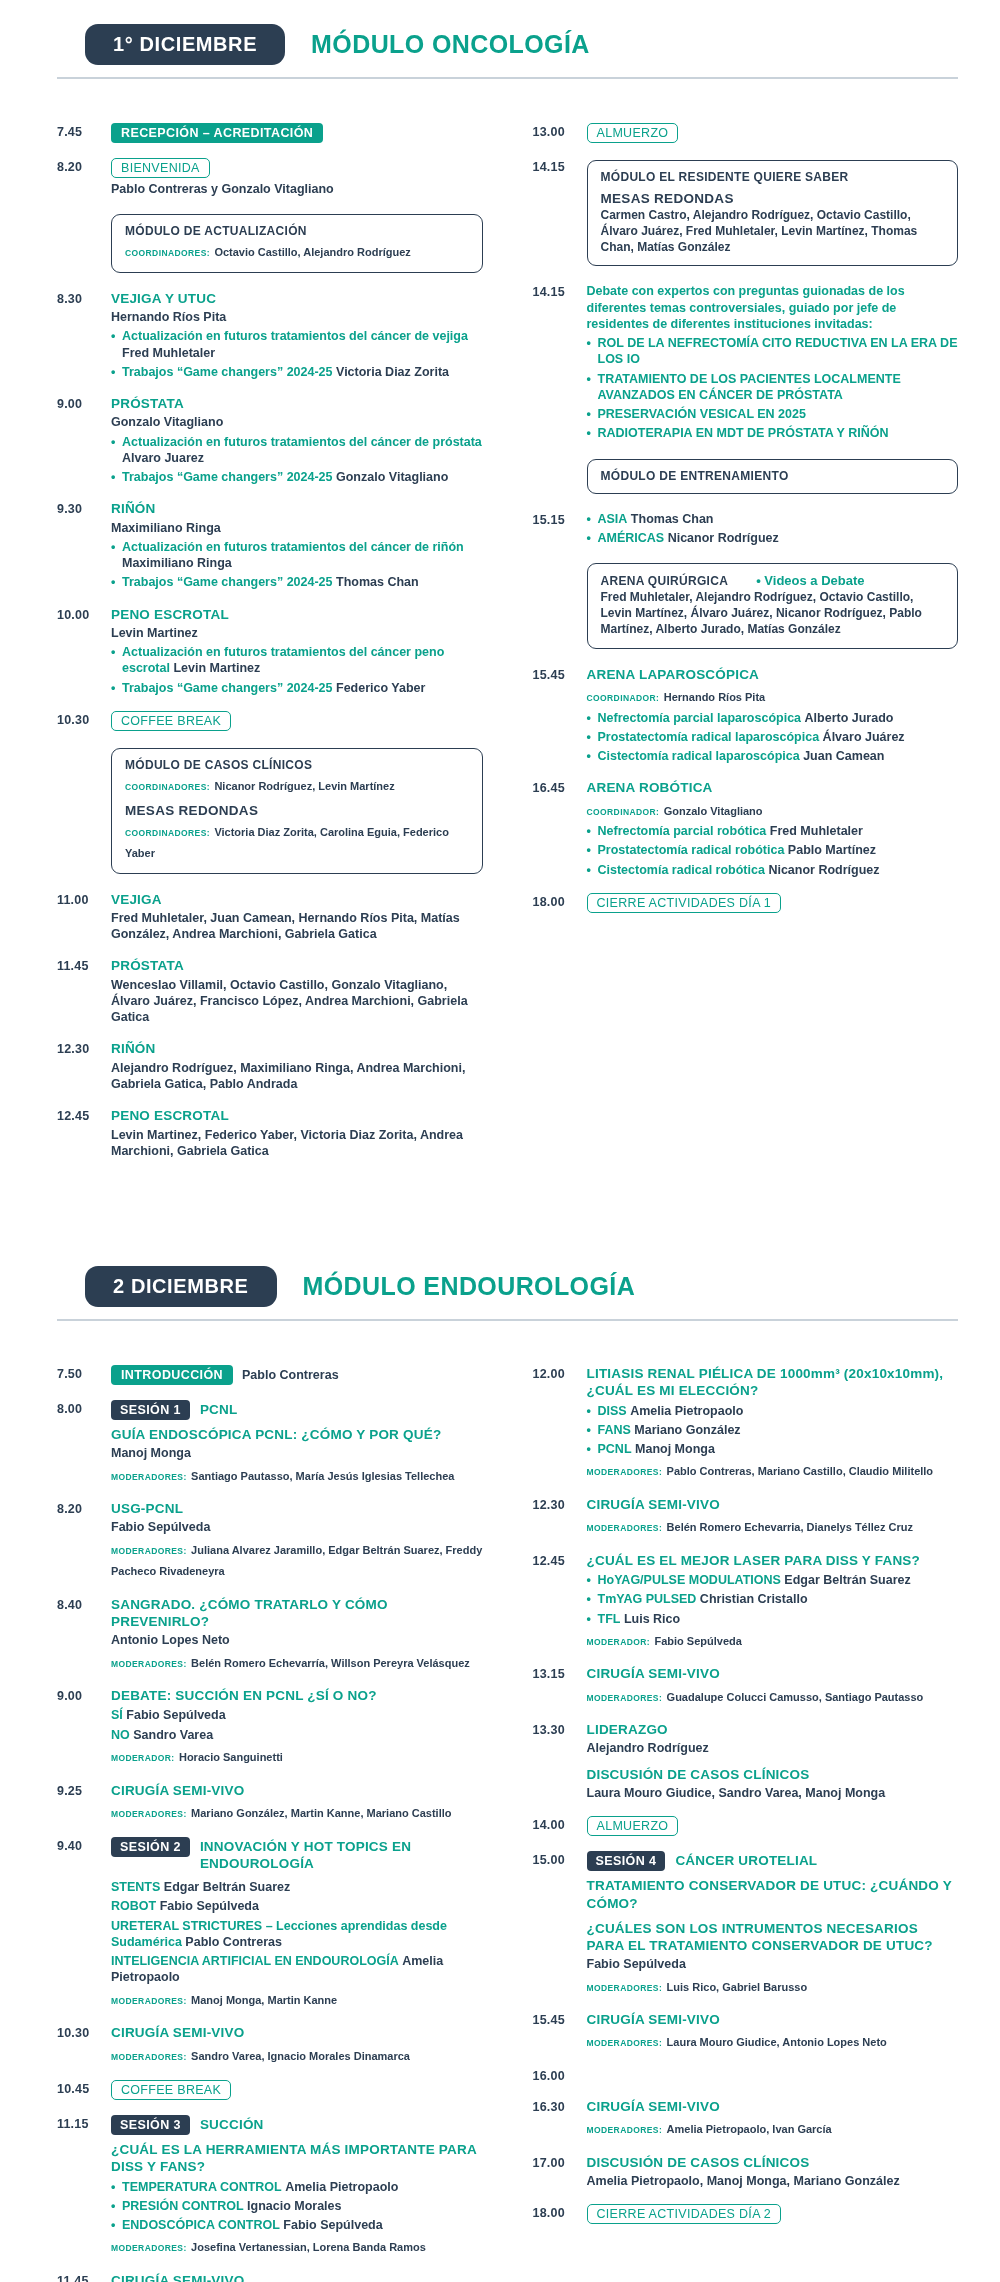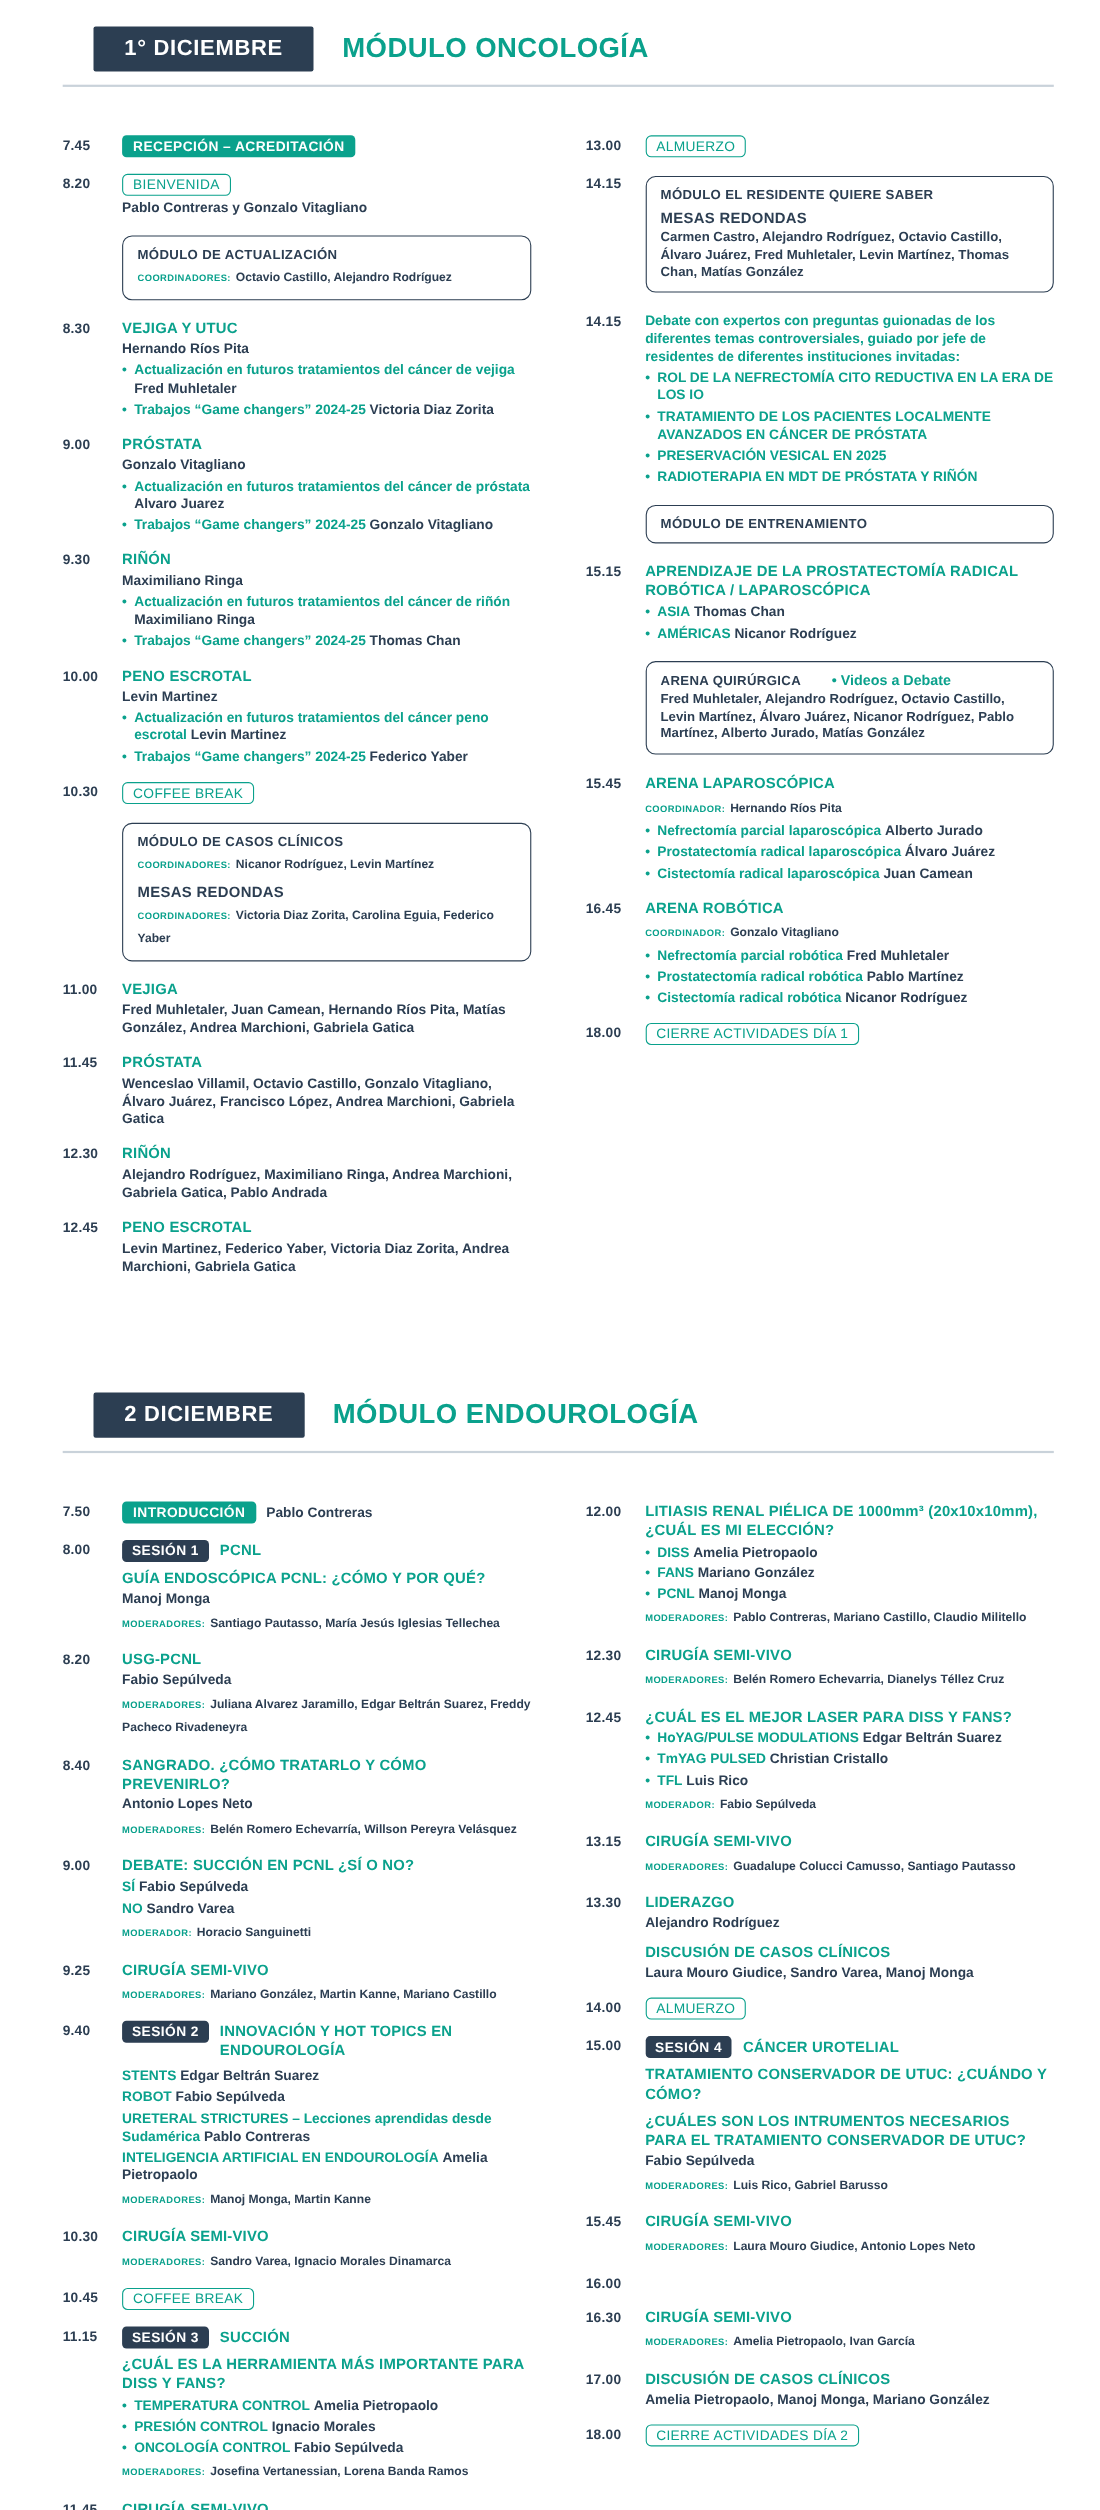--- a/index.html
+++ b/index.html
@@ -19,21 +19,21 @@
   .section + .section{margin-top:92px;}
   .sec-head{
     display:flex;align-items:center;gap:26px;
     padding:0 0 12px 28px;
     border-bottom:2px solid var(--rule);
     margin-bottom:44px;
   }
   .date-badge{
     background:var(--navy);color:#fff;
     font-size:20px;font-weight:800;letter-spacing:.6px;
-    padding:9px 28px;border-radius:2px;white-space:nowrap;
+    padding:9px 28px;border-radius:13px;white-space:nowrap;
   }
   .module-title{
     color:var(--teal);font-size:25px;font-weight:800;letter-spacing:.4px;
   }
   .cols{display:flex;gap:50px;}
   .col{flex:1;min-width:0;}
   .item{display:flex;margin-bottom:15px;}
   .time{
     width:54px;flex:none;
     font-size:12.5px;font-weight:700;color:var(--navy);
@@ -248,21 +248,20 @@
               <div class="box">
                 <div class="box-hrow">
                   <span class="box-h">MÓDULO DE ENTRENAMIENTO</span>
                 </div>
               </div>
             </div>
           </div>
           <div class="item">
             <div class="time">15.15</div>
             <div class="content">
-              <div class="title">APRENDIZAJE DE LA PROSTATECTOMÍA RADICAL ROBÓTICA / LAPAROSCÓPICA</div>
               <div class="bullet"><span class="dot">•</span><span class="bt">ASIA</span> <span class="bw">Thomas Chan</span></div>
               <div class="bullet"><span class="dot">•</span><span class="bt">AMÉRICAS</span> <span class="bw">Nicanor Rodríguez</span></div>
             </div>
           </div>
           <div class="item">
             <div class="time"></div>
             <div class="content">
               <div class="box">
                 <div class="box-hrow">
                   <span class="box-h">ARENA QUIRÚRGICA</span>
@@ -388,21 +387,21 @@
           <div class="item">
             <div class="time">11.15</div>
             <div class="content">
               <div class="session">
                 <span class="badge-s">SESIÓN 3</span>
                 <span class="s-title">SUCCIÓN</span>
               </div>
               <div class="title">¿CUÁL ES LA HERRAMIENTA MÁS IMPORTANTE PARA DISS Y FANS?</div>
               <div class="bullet"><span class="dot">•</span><span class="bt">TEMPERATURA CONTROL</span> <span class="bw">Amelia Pietropaolo</span></div>
               <div class="bullet"><span class="dot">•</span><span class="bt">PRESIÓN CONTROL</span> <span class="bw">Ignacio Morales</span></div>
-              <div class="bullet"><span class="dot">•</span><span class="bt">ONCOLOGÍA CONTROL</span> <span class="bw">Fabio Sepúlveda</span></div>
+              <div class="bullet"><span class="dot">•</span><span class="bt">ENDOSCÓPICA CONTROL</span> <span class="bw">Fabio Sepúlveda</span></div>
               <div class="mods"><span class="m-label">MODERADORES:</span> <span class="m-names">Josefina Vertanessian, Lorena Banda Ramos</span></div>
             </div>
           </div>
           <div class="item">
             <div class="time">11.45</div>
             <div class="content">
               <div class="title">CIRUGÍA SEMI-VIVO</div>
             </div>
           </div>
         </div>

